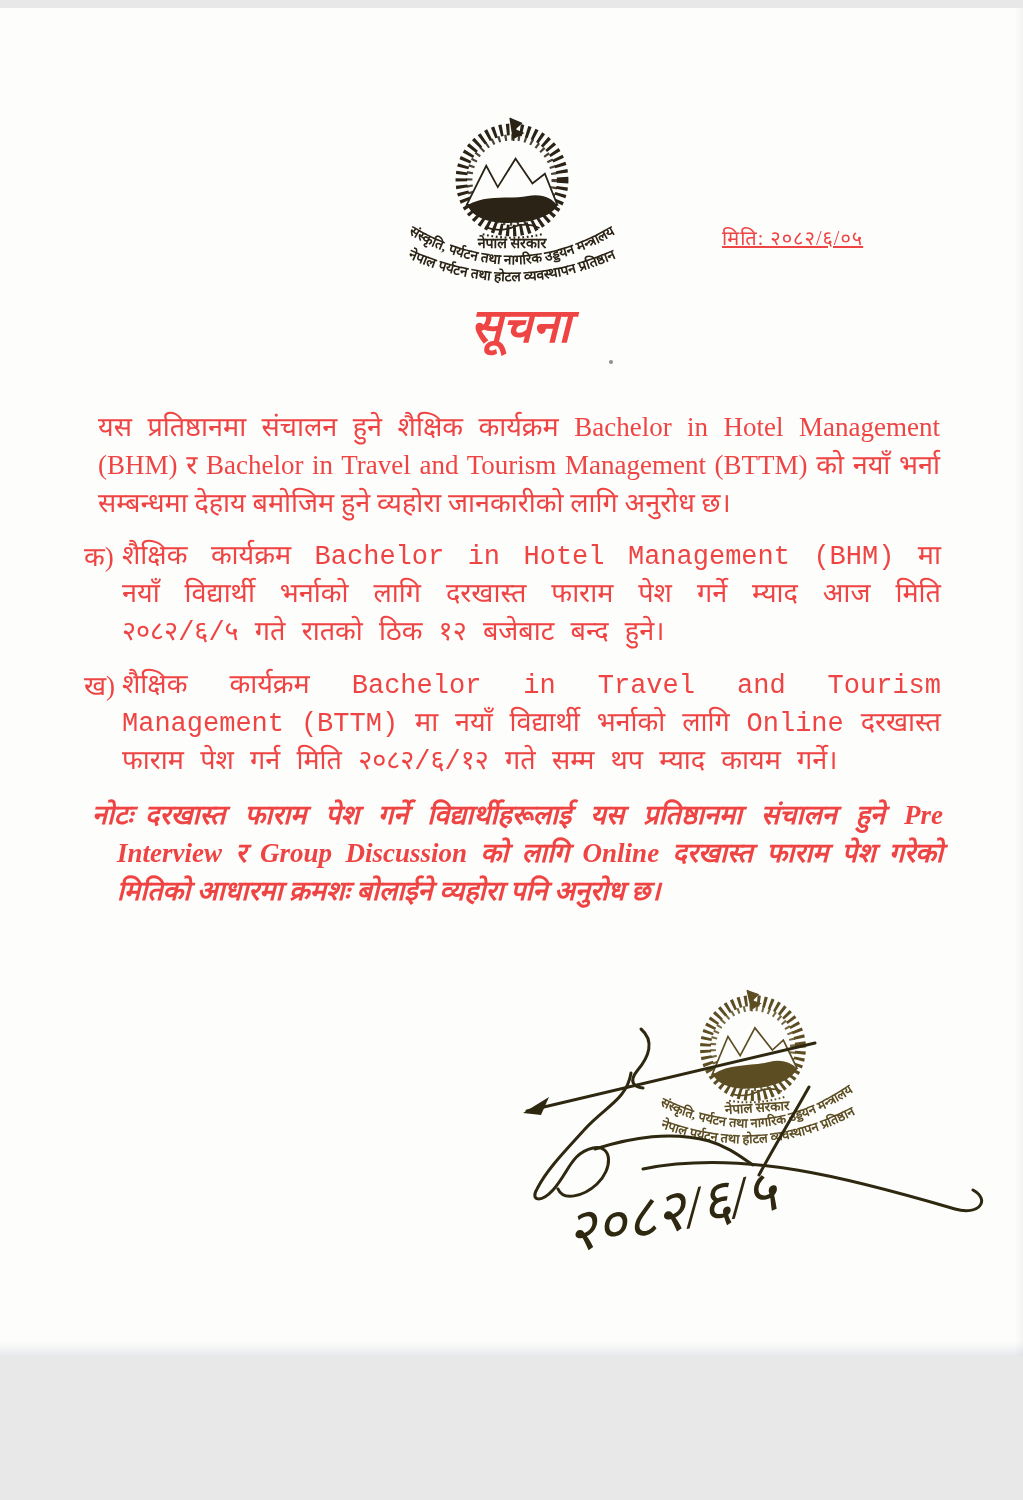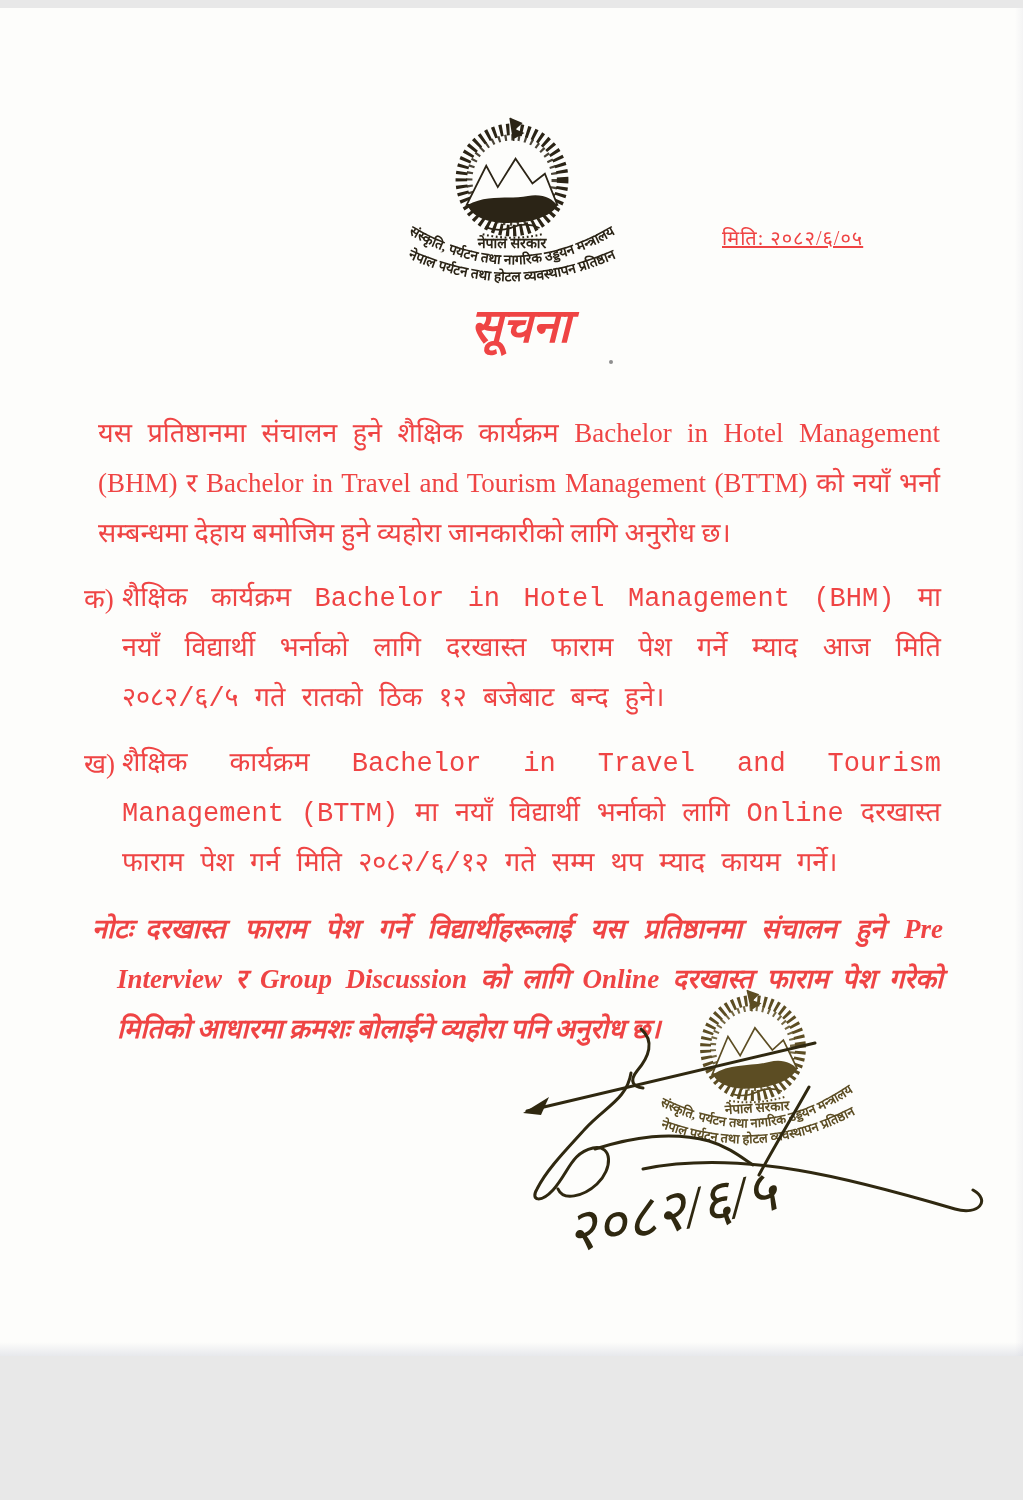--- a/index.html
+++ b/index.html
@@ -20,21 +20,21 @@
   .date-line{
     position:absolute;top:212px;left:722px;
     font-size:20px;line-height:36px;letter-spacing:1px;white-space:nowrap;text-decoration:underline;
   }
   .doc-title{
     position:absolute;top:290px;left:0;right:8px;
     text-align:center;text-indent:26px;
     font-size:47px;font-weight:bold;font-style:italic;line-height:56px;
   }
   
-  .body-flow{position:absolute;top:400px;left:0;right:0;font-size:27px;line-height:50px;}
+  .body-flow{position:absolute;top:400px;left:0;right:0;font-size:27px;line-height:38px;}
   .intro{margin:0 83px 16px 98px;text-align:justify;}
   .item{display:flex;margin:0 82px 15px 84px;}
   .item-marker{flex:0 0 38px;}
   .item-text{flex:1;text-align:justify;font-family:Liberation Mono, monospace;}
   .note{
     margin:12px 80px 0 92px;padding-left:25px;text-indent:-25px;
     text-align:justify;font-weight:bold;font-style:italic;
   }
   .note-marker{padding-right:12px;}
   

